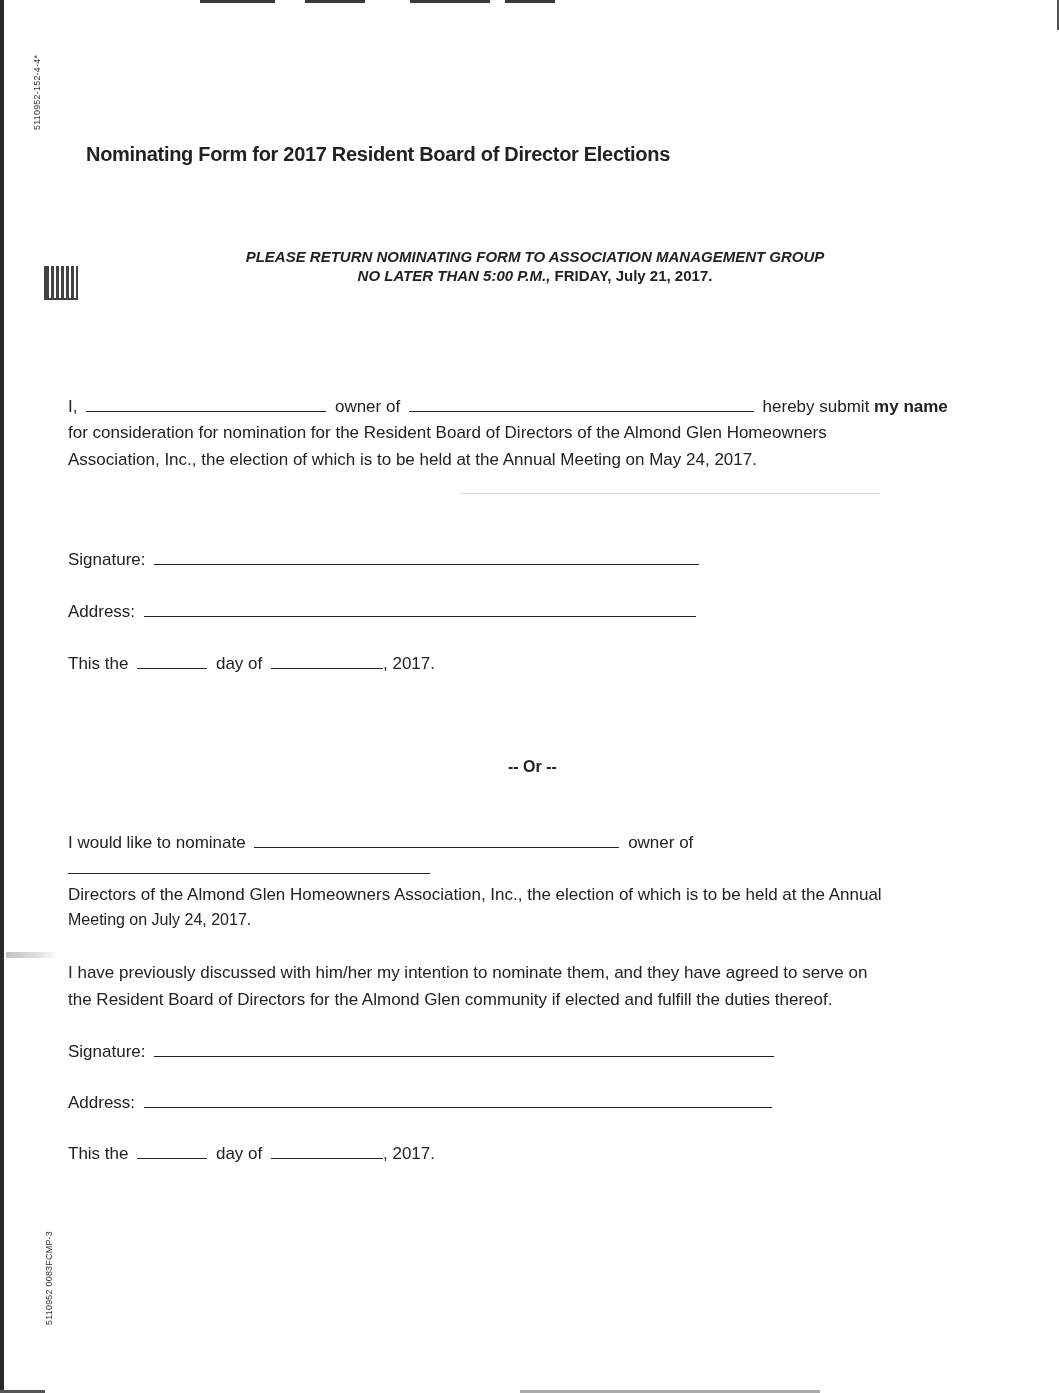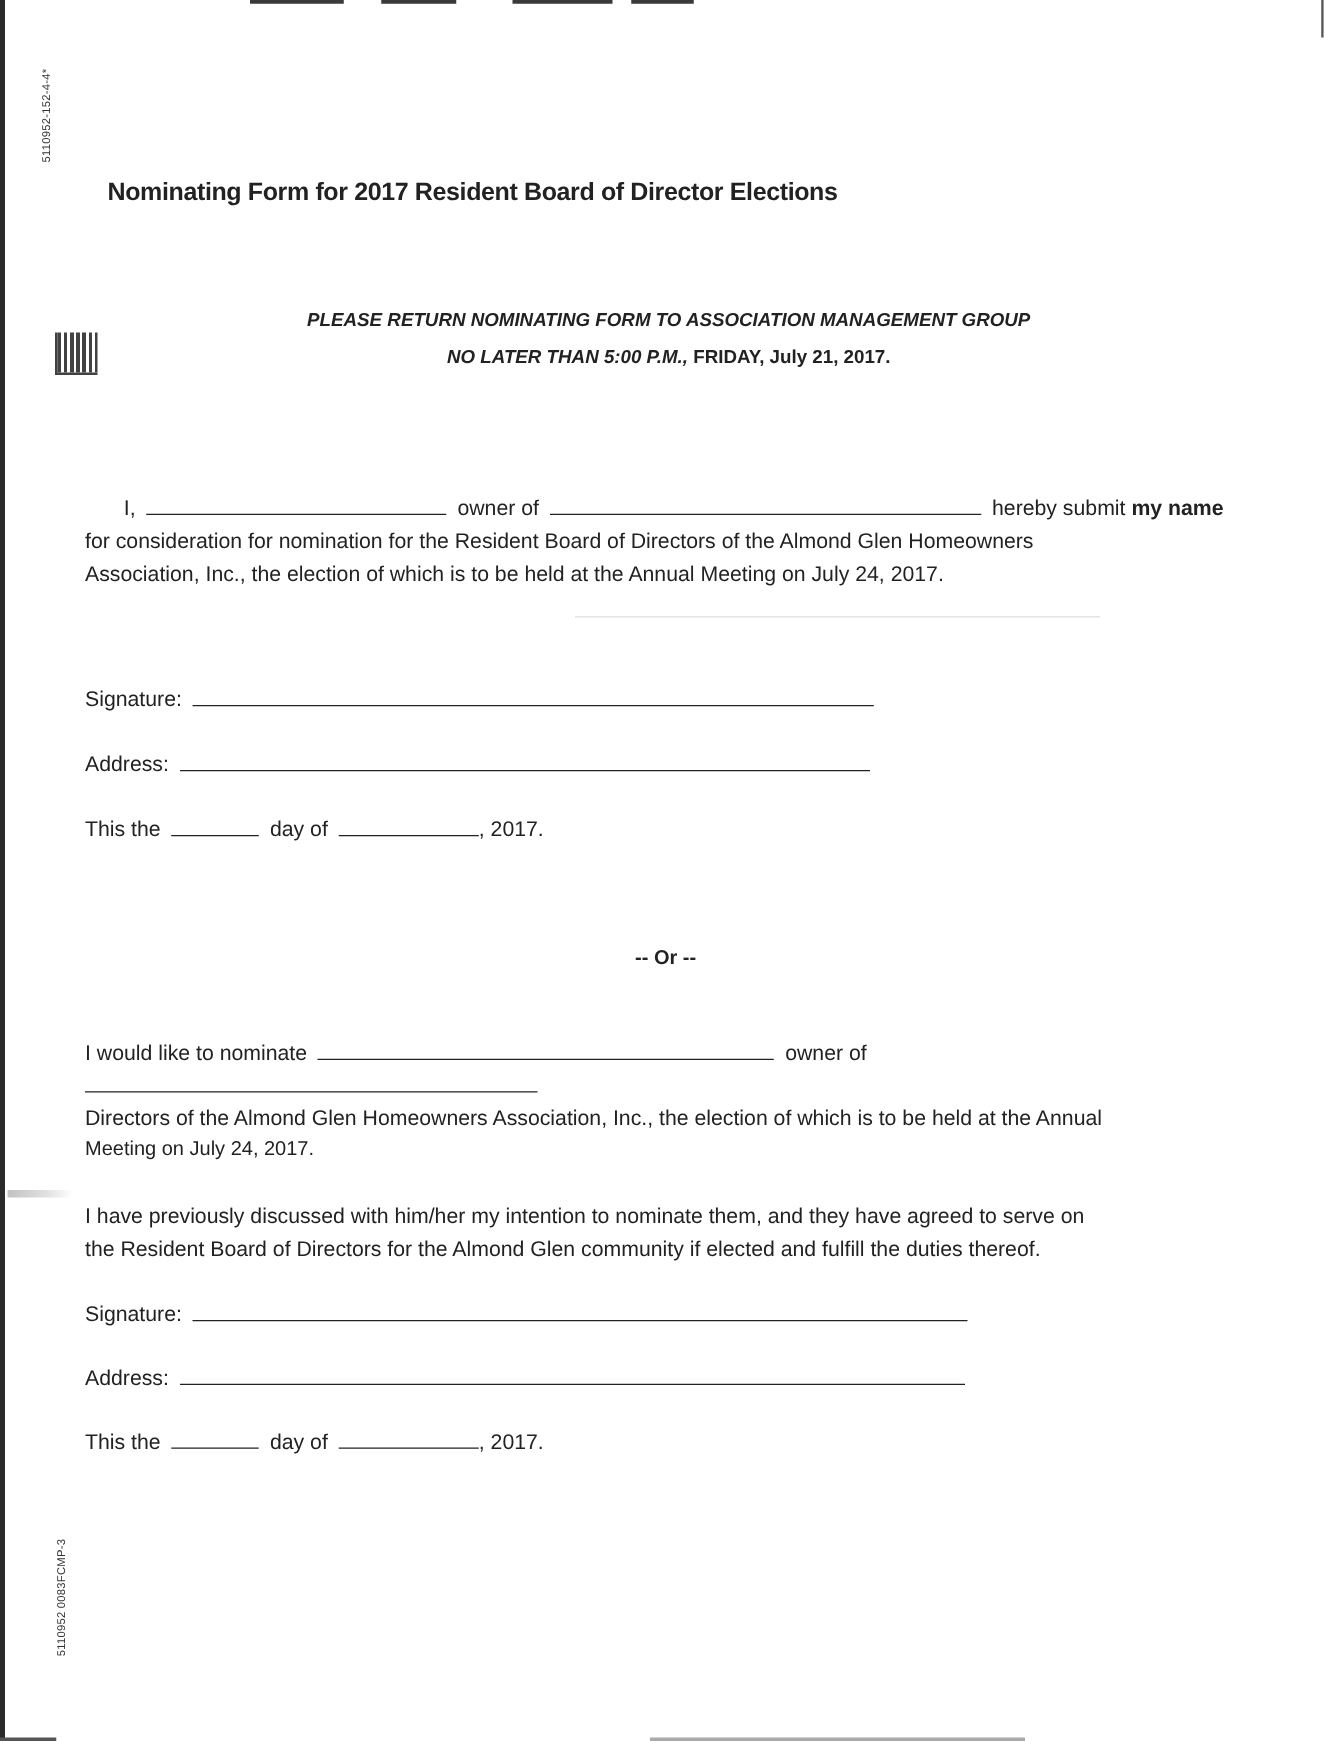--- a/index.html
+++ b/index.html
@@ -62,34 +62,34 @@
 
 <div class="vert-code" style="left:32px;top:130px;">5110952-152-4-4*</div>
 <div class="vert-code" style="left:44px;top:1325px;">5110952 0083FCMP-3</div>
 <div class="barcode"></div>
 
 <div class="title">Nominating Form for 2017 Resident Board of Director Elections</div>
 
 <div class="notice" style="top:248px;">
   <span class="it">PLEASE RETURN NOMINATING FORM TO ASSOCIATION MANAGEMENT GROUP</span>
 </div>
-<div class="notice" style="top:277px;">
+<div class="notice" style="top:267px;">
   <span class="it">NO LATER THAN 5:00 P.M.,</span><span> FRIDAY, July 21, 2017.</span>
 </div>
 
-<div class="line" style="top:397px;margin-left:31px;">
+<div class="line" style="top:397px;">
   <span>I,</span>
   <span class="blank" style="width:240px;"></span>
   <span>owner of</span>
   <span class="blank" style="width:345px;"></span>
   <span>hereby submit</span>
   <span class="bold">my name</span>
 </div>
 <div class="line" style="top:423px;">for consideration for nomination for the Resident Board of Directors of the Almond Glen Homeowners</div>
-<div class="line" style="top:450px;">Association, Inc., the election of which is to be held at the Annual Meeting on July 24, 2017.</div>
+<div class="line" style="top:450px;">Association, Inc., the election of which is to be held at the Annual Meeting on May 24, 2017.</div>
 <div class="faint-line" style="left:460px;width:420px;"></div>
 
 <div class="line" style="top:550px;">
   <span>Signature:</span>
   <span class="blank" style="width:545px;"></span>
 </div>
 <div class="line" style="top:602px;">
   <span>Address:</span>
   <span class="blank" style="width:552px;"></span>
 </div>

